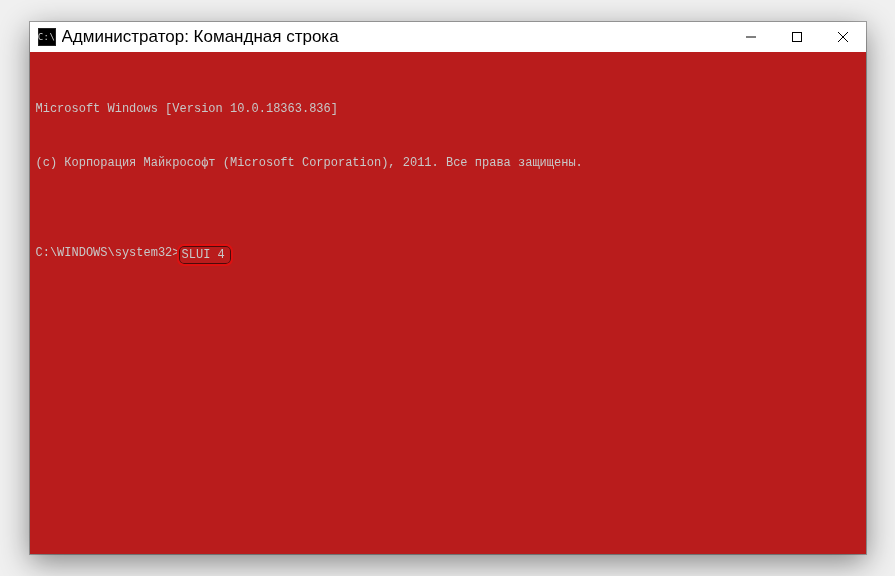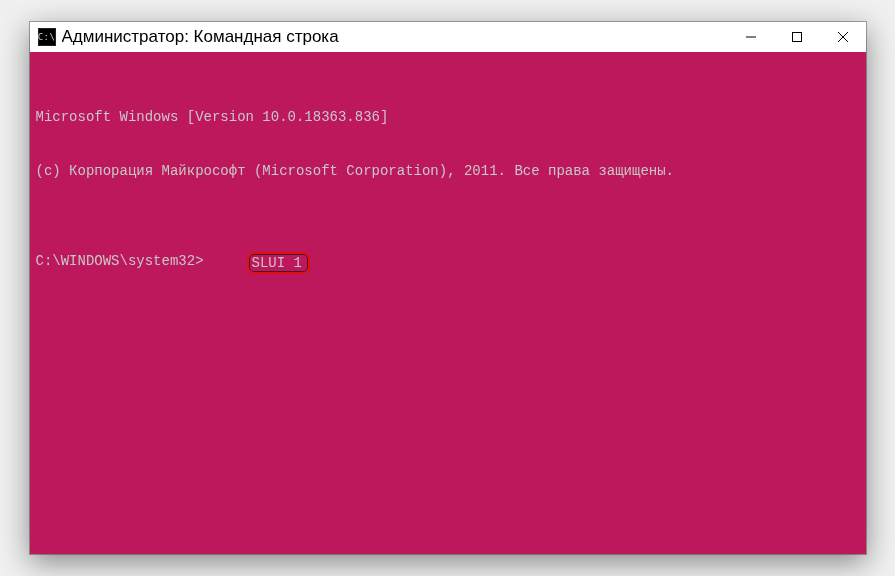--- a/index.html
+++ b/index.html
@@ -63,32 +63,32 @@
     height: 30px;
     display: flex;
     align-items: center;
     justify-content: center;
     color: #000;
     cursor: default;
   }
   .win-btn svg { width: 10px; height: 10px; display: block; }
   .terminal {
     flex: 1;
-    background: #be185d;
+    background: #b91c1c;
     color: #c8c8c8;
     font-family: Consolas, "Courier New", monospace;
-    font-size: 14px;
+    font-size: 12px;
     line-height: 18px;
-    padding: 20px 6px;
+    padding: 12px 6px;
     white-space: pre;
     position: relative;
     overflow: hidden;
   }
   .line { white-space: pre; }
-  .prompt-line { display: flex; align-items: flex-start; gap: 46px; }
+  .prompt-line { display: flex; align-items: flex-start; }
   .cmd-highlight {
     display: inline-block;
     border: 2px solid #d11;
     border-radius: 7px;
     box-shadow: 0 0 0 1px rgba(0,0,0,.6) inset;
     padding: 0 6px 0 3px;
     margin-left: -3px;
   }
 </style>
 </head>
@@ -117,18 +117,18 @@
             <path d="M0 0 L10 10 M10 0 L0 10" stroke="currentColor" stroke-width="1" fill="none"></path>
           </svg>
       </div>
     </div>
 
     <div class="terminal">
       <div class="line">Microsoft Windows [Version 10.0.18363.836]</div>
       <div class="line">(c) Корпорация Майкрософт (Microsoft Corporation), 2011. Все права защищены.</div>
       <div class="line"></div>
       <div class="prompt-line">
-        <span>C:\WINDOWS\system32&gt;</span><span class="cmd-highlight"><span>SLUI 1</span></span>
+        <span>C:\WINDOWS\system32&gt;</span><span class="cmd-highlight"><span>SLUI 4</span></span>
       </div>
     </div>
 
   </div>
 </div>
 
 </body></html>

